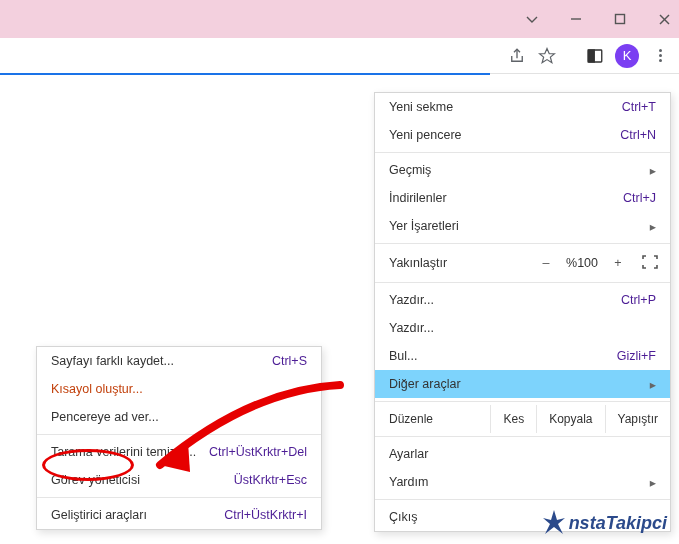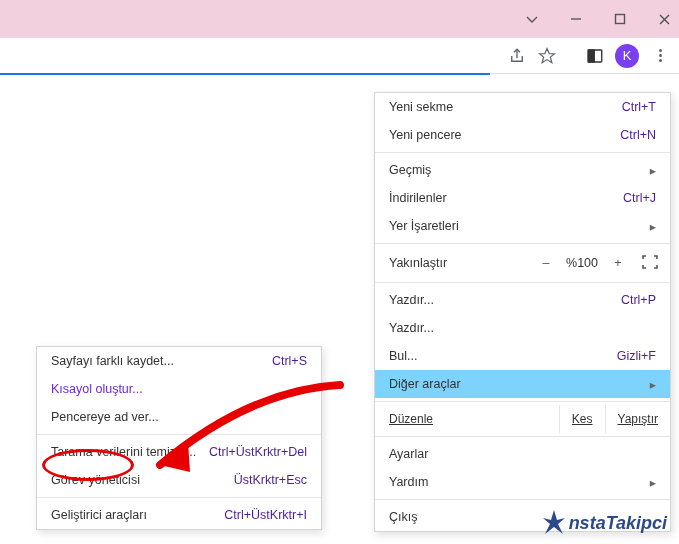--- a/index.html
+++ b/index.html
@@ -15,32 +15,32 @@
   .avatar { width: 24px; height: 24px; border-radius: 50%; background: #7b3ff2; color: #fff; display: flex; align-items: center; justify-content: center; font-size: 13px; font-weight: 500; }
   .dots { width: 22px; height: 22px; display: flex; align-items: center; justify-content: center; border-radius: 50%; }
   .dots .d { width: 3px; height: 3px; background: #5f6368; border-radius: 50%; margin: 1px 0; }
   .dotcol { display: flex; flex-direction: column; align-items: center; }
 
   .menu { position: absolute; background: #fff; border: 1px solid #d5d5d5; box-shadow: 2px 3px 8px rgba(0,0,0,0.12); font-size: 12.5px; color: #333; margin-top: 16px; }
   .menu .row { display: flex; align-items: center; height: 28px; padding: 0 14px; justify-content: space-between; white-space: nowrap; }
   .menu .row.highlight { background: #7dd3fc; }
   .menu .sep { height: 1px; background: #e5e5e5; margin: 3px 0; }
   .menu .sub { color: #4c1d95; }
-  .menu .disabled { color: #6d28d9; }
+  .menu .disabled { color: #c2410c; }
   .menu .arrowcell { width: 10px; text-align: right; color: #666; }
 
   .main-menu { top: 76px; right: 8px; width: 297px; }
   .zoomrow { display: flex; align-items: center; height: 32px; padding: 0 8px 0 14px; gap: 4px; }
   .zoomrow .lbl { flex: 1; }
   .zlev { display:flex; align-items:center; gap:12px; }
   .zbtn { width: 16px; text-align: center; color: #555; }
   .fsbox { width: 24px; display:flex; justify-content:center; }
 
   .editrow { display: flex; height: 28px; }
-  .editrow .cell { flex: 0 0 auto; border-right: 1px solid #e5e5e5; display: flex; align-items: center; justify-content: center; padding: 0 12px; font-size: 12px; text-decoration: underline; }
+  .editrow .cell { flex: 0 0 auto; border-right: 1px solid #e5e5e5; display: flex; align-items: center; justify-content: center; padding: 0 12px; font-size: 12px; }
   .editrow .cell.lbl { flex: 1; justify-content: flex-start; padding-left: 14px; border-right: 1px solid #e5e5e5; }
   .editrow .cell:last-child { border-right: none; }
 
   .sub-menu { top: 330px; left: 36px; width: 286px; }
 
   .red-arrow { position: absolute; pointer-events: none; }
   .red-circle { position: absolute; width: 92px; height: 32px; border: 3px solid #e60000; border-radius: 50%; pointer-events: none; }
 
   .watermark { position: absolute; right: 12px; bottom: 8px; color: #2b4a8b; font-style: italic; font-weight: 600; font-size: 18px; display: flex; align-items: center; gap: 4px; }
   .watermark svg { fill: #2b4a8b; }
@@ -159,20 +159,21 @@
     <span class="sub">Gizli+F</span>
   </div>
   <div class="row highlight">
     <span>Diğer araçlar</span>
     <span class="arrowcell">▸</span>
   </div>
   <div class="sep"></div>
   <div class="editrow">
     <div class="cell lbl">Düzenle</div>
     <div class="cell">Kes</div>
+    <div class="cell">Kopyala</div>
     <div class="cell">Yapıştır</div>
   </div>
   <div class="sep"></div>
   <div class="row">
     <span>Ayarlar</span>
   </div>
   <div class="row">
     <span>Yardım</span>
     <span class="arrowcell">▸</span>
   </div>

